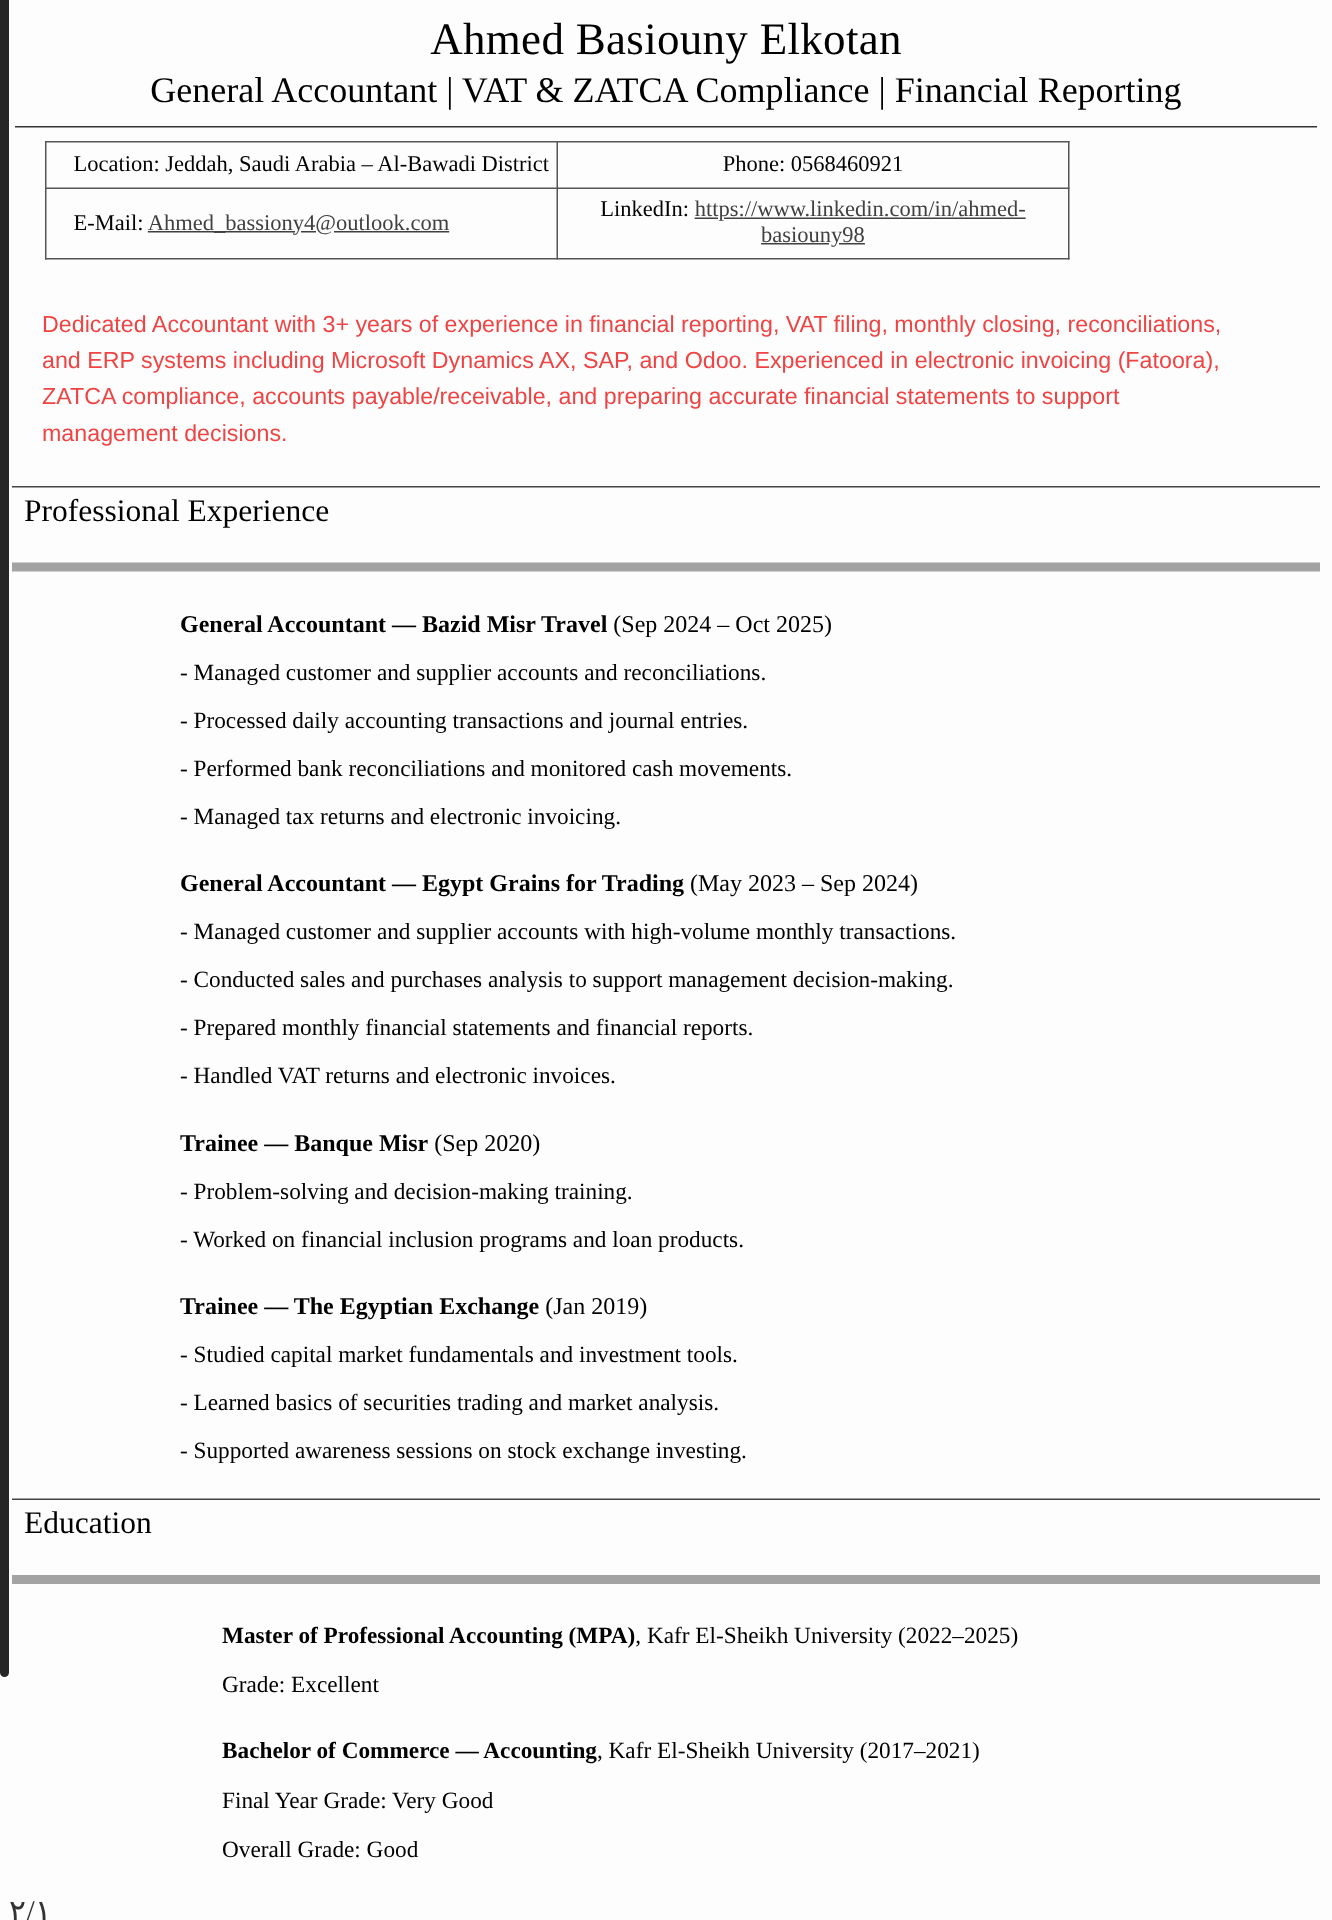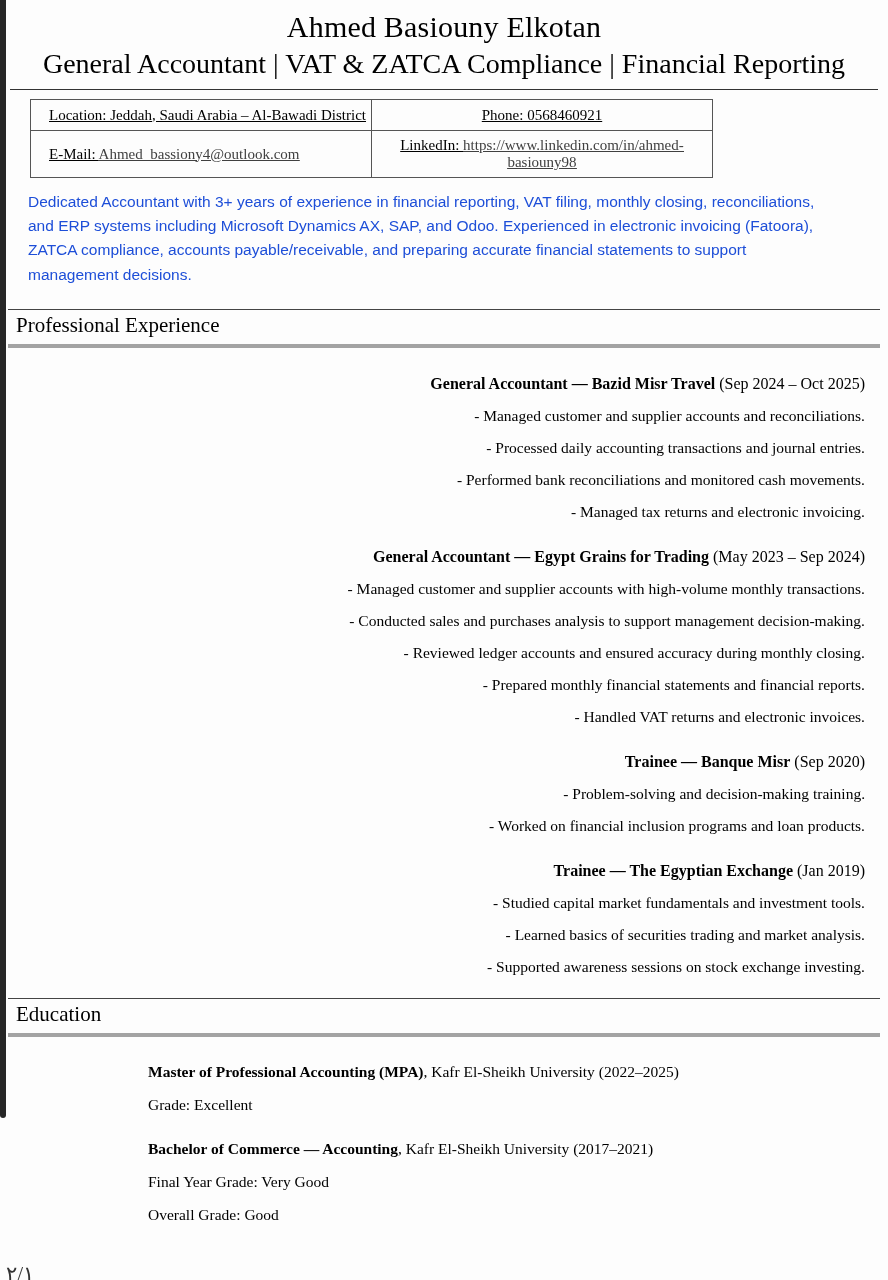--- a/index.html
+++ b/index.html
@@ -22,62 +22,61 @@
   .name {
     margin: 10px 0 0 0;
     text-align: center;
     font-size: 30px;
     font-weight: normal;
     letter-spacing: 0.2px;
   }
   .subtitle {
     margin: 4px 0 0 0;
     text-align: center;
-    font-size: 28px;
+    font-size: 24px;
     font-weight: normal;
   }
   .top-rule {
     border: none;
     border-top: 1px solid #333;
     margin: 9px 10px 0 10px;
   }
   .contact-table {
     border-collapse: collapse;
     margin: 9px 0 0 30px;
     width: 683px;
     font-size: 15px;
     table-layout: fixed;
-    text-decoration: underline;
   }
   .contact-table td {
     border: 1px solid #555;
     padding: 6px 4px 6px 18px;
     height: 18px;
   }
   .contact-table td.cell-right { text-align: center; padding-left: 4px; }
   .link {
     color: #404040;
     text-decoration: underline;
     cursor: pointer;
   }
   .summary {
     font-family: "Liberation Sans", sans-serif;
     font-size: 15.5px;
     line-height: 1.56;
-    color: #1d4ed8;
-    margin: 12px 48px 0 28px;
+    color: #ef4444;
+    margin: 32px 48px 0 28px;
   }
   .section {
     margin: 22px 8px 0 8px;
     border-top: 1px solid #444;
-    border-bottom: 4px solid #a3a3a3;
+    border-bottom: 6px solid #a3a3a3;
     font-size: 21px;
-    padding: 3px 0 6px 8px;
+    padding: 3px 0 22px 8px;
   }
-  .exp-wrap { padding-left: 120px; padding-right: 23px; text-align: right; }
+  .exp-wrap { padding-left: 120px; padding-right: 23px; }
   .edu-wrap { padding-left: 148px; padding-right: 52px; }
   .job-title { margin: 27px 0 0 0; font-size: 16px; }
   .job-title .jt-bold { font-weight: bold; }
   .bullet { margin: 14px 0 0 0; font-size: 15.5px; }
   .edu-title { margin: 26px 0 0 0; font-size: 15.5px; }
   .edu-title .jt-bold { font-weight: bold; }
   .edu-detail { margin: 15px 0 0 0; font-size: 15.5px; }
   .page-indicator {
     position: absolute;
     left: 6px;
@@ -119,21 +118,20 @@
 
     <p class="job-title"><span class="jt-bold">General Accountant — Bazid Misr Travel</span><span> (Sep 2024 – Oct 2025)</span></p>
     <p class="bullet">- Managed customer and supplier accounts and reconciliations.</p>
     <p class="bullet">- Processed daily accounting transactions and journal entries.</p>
     <p class="bullet">- Performed bank reconciliations and monitored cash movements.</p>
     <p class="bullet">- Managed tax returns and electronic invoicing.</p>
 
     <p class="job-title"><span class="jt-bold">General Accountant — Egypt Grains for Trading</span><span> (May 2023 – Sep 2024)</span></p>
     <p class="bullet">- Managed customer and supplier accounts with high-volume monthly transactions.</p>
     <p class="bullet">- Conducted sales and purchases analysis to support management decision-making.</p>
-    <p class="bullet">- Reviewed ledger accounts and ensured accuracy during monthly closing.</p>
     <p class="bullet">- Prepared monthly financial statements and financial reports.</p>
     <p class="bullet">- Handled VAT returns and electronic invoices.</p>
 
     <p class="job-title"><span class="jt-bold">Trainee — Banque Misr</span><span> (Sep 2020)</span></p>
     <p class="bullet">- Problem-solving and decision-making training.</p>
     <p class="bullet">- Worked on financial inclusion programs and loan products.</p>
 
     <p class="job-title"><span class="jt-bold">Trainee — The Egyptian Exchange</span><span> (Jan 2019)</span></p>
     <p class="bullet">- Studied capital market fundamentals and investment tools.</p>
     <p class="bullet">- Learned basics of securities trading and market analysis.</p>

